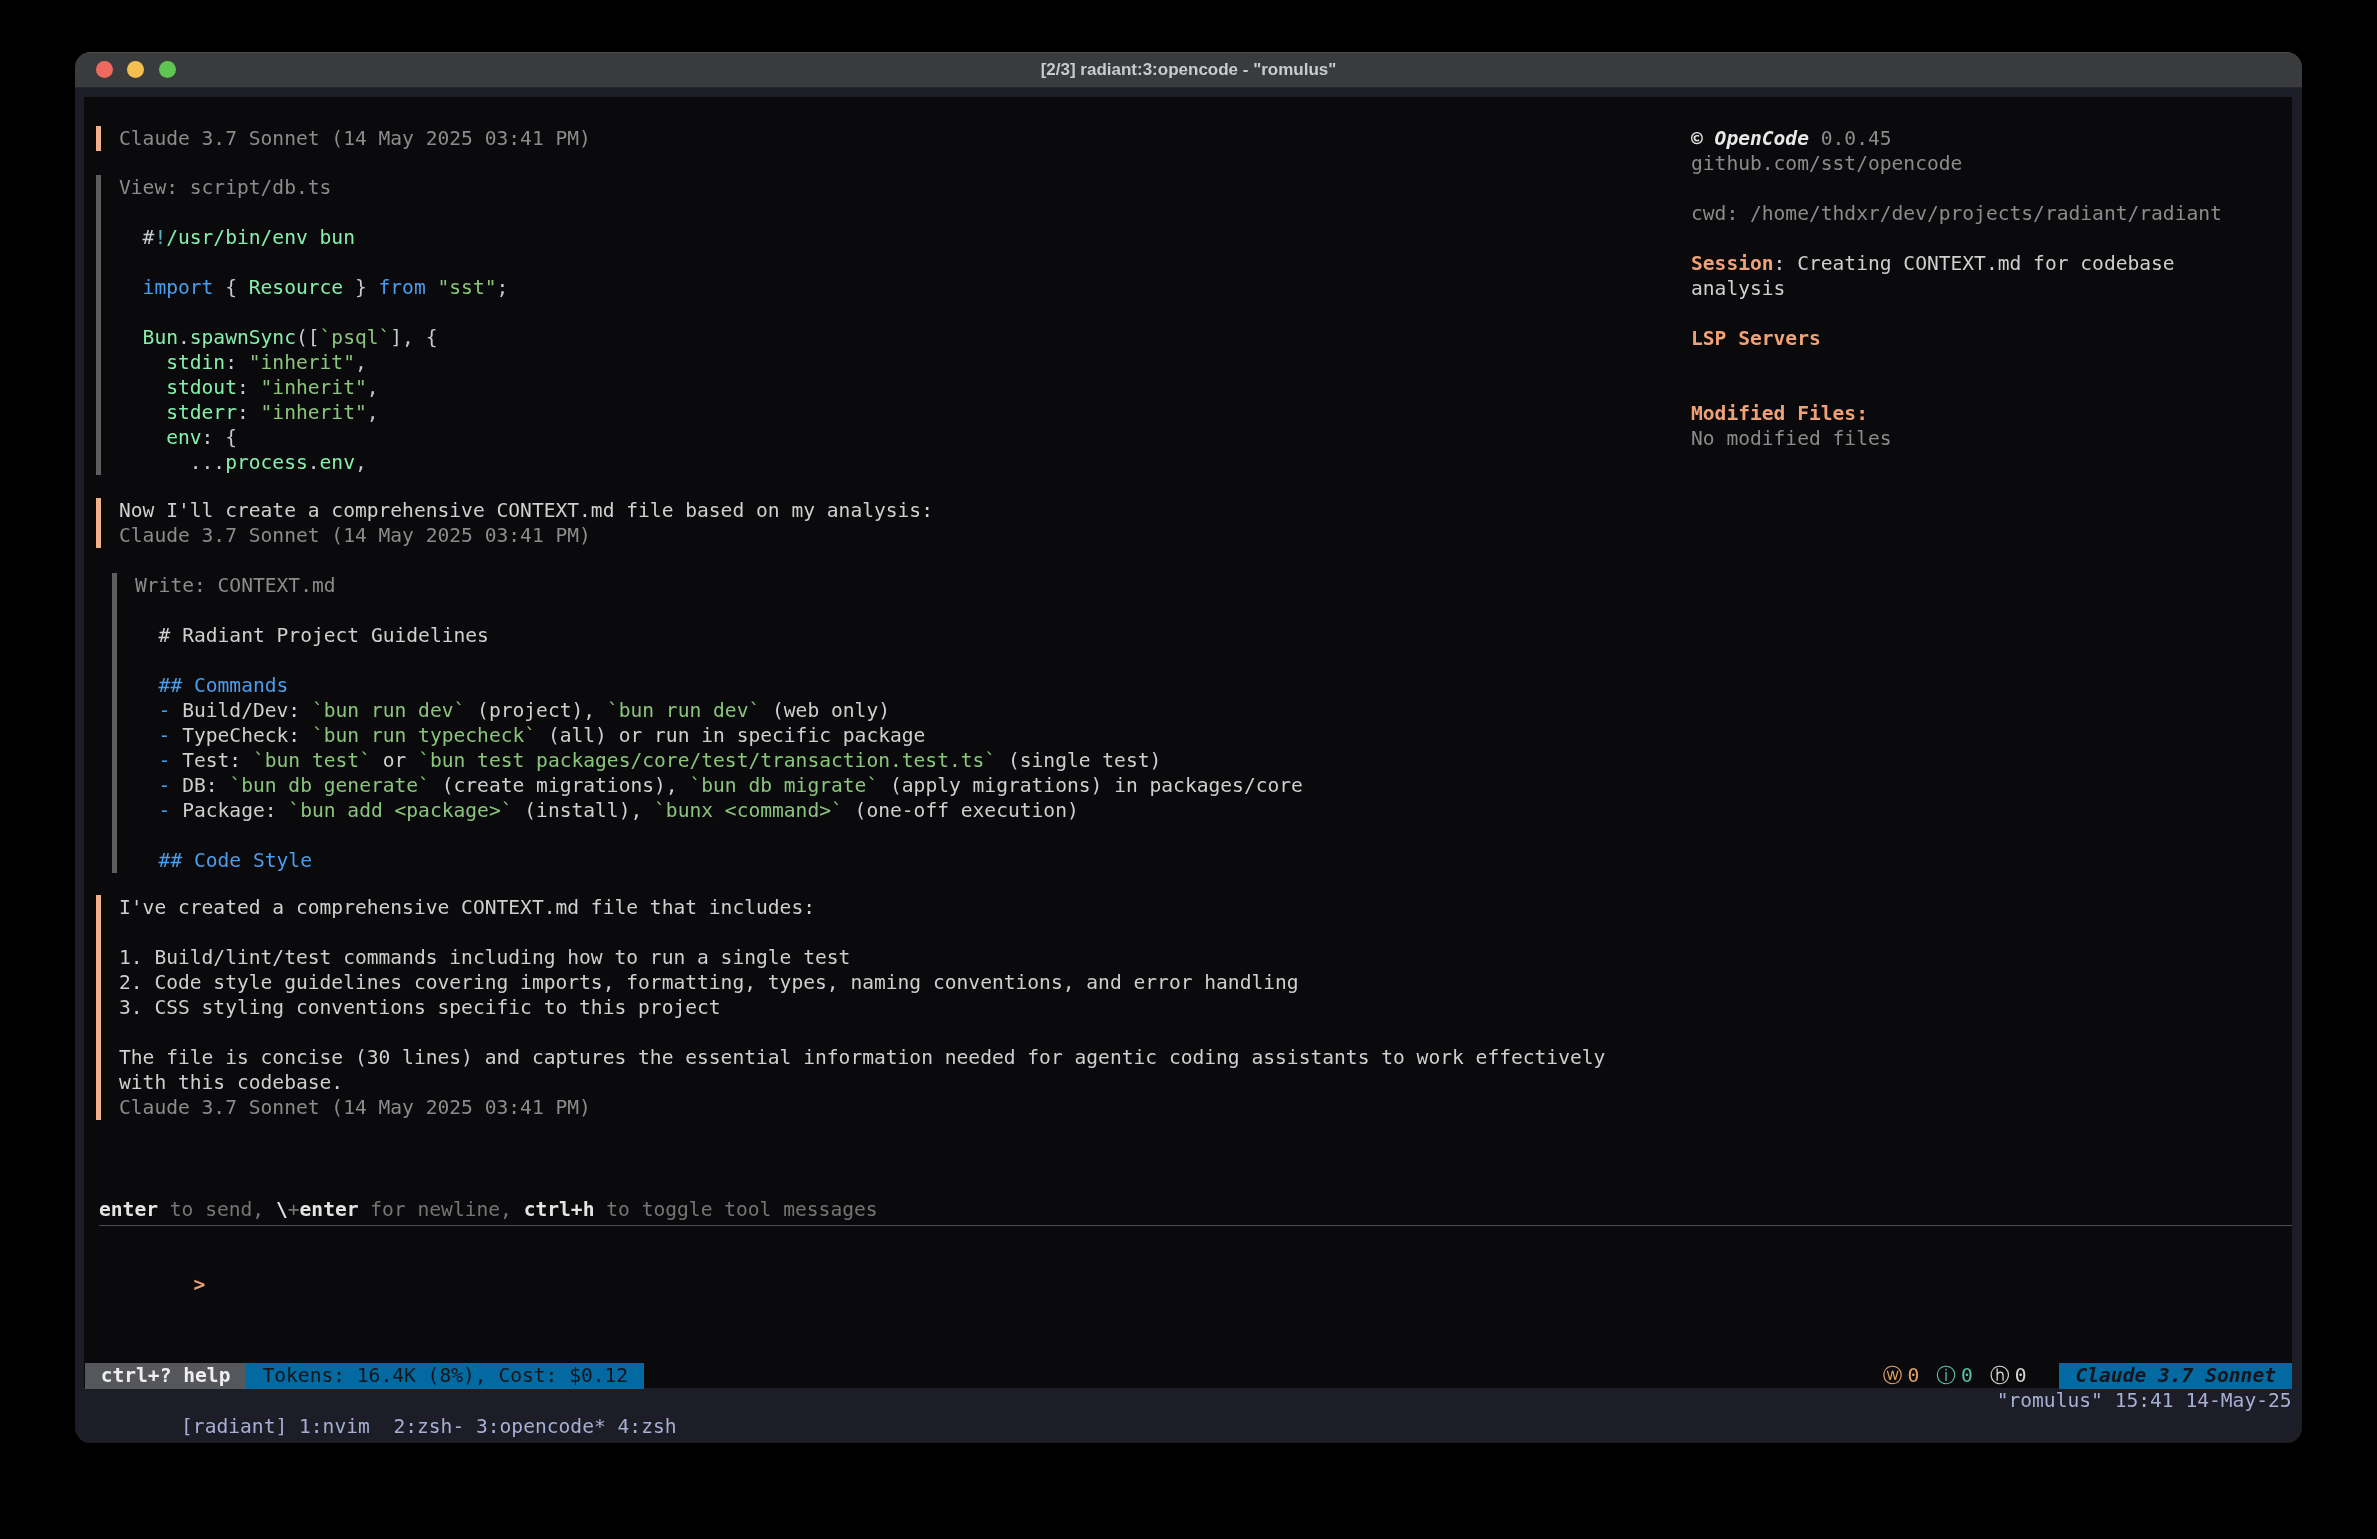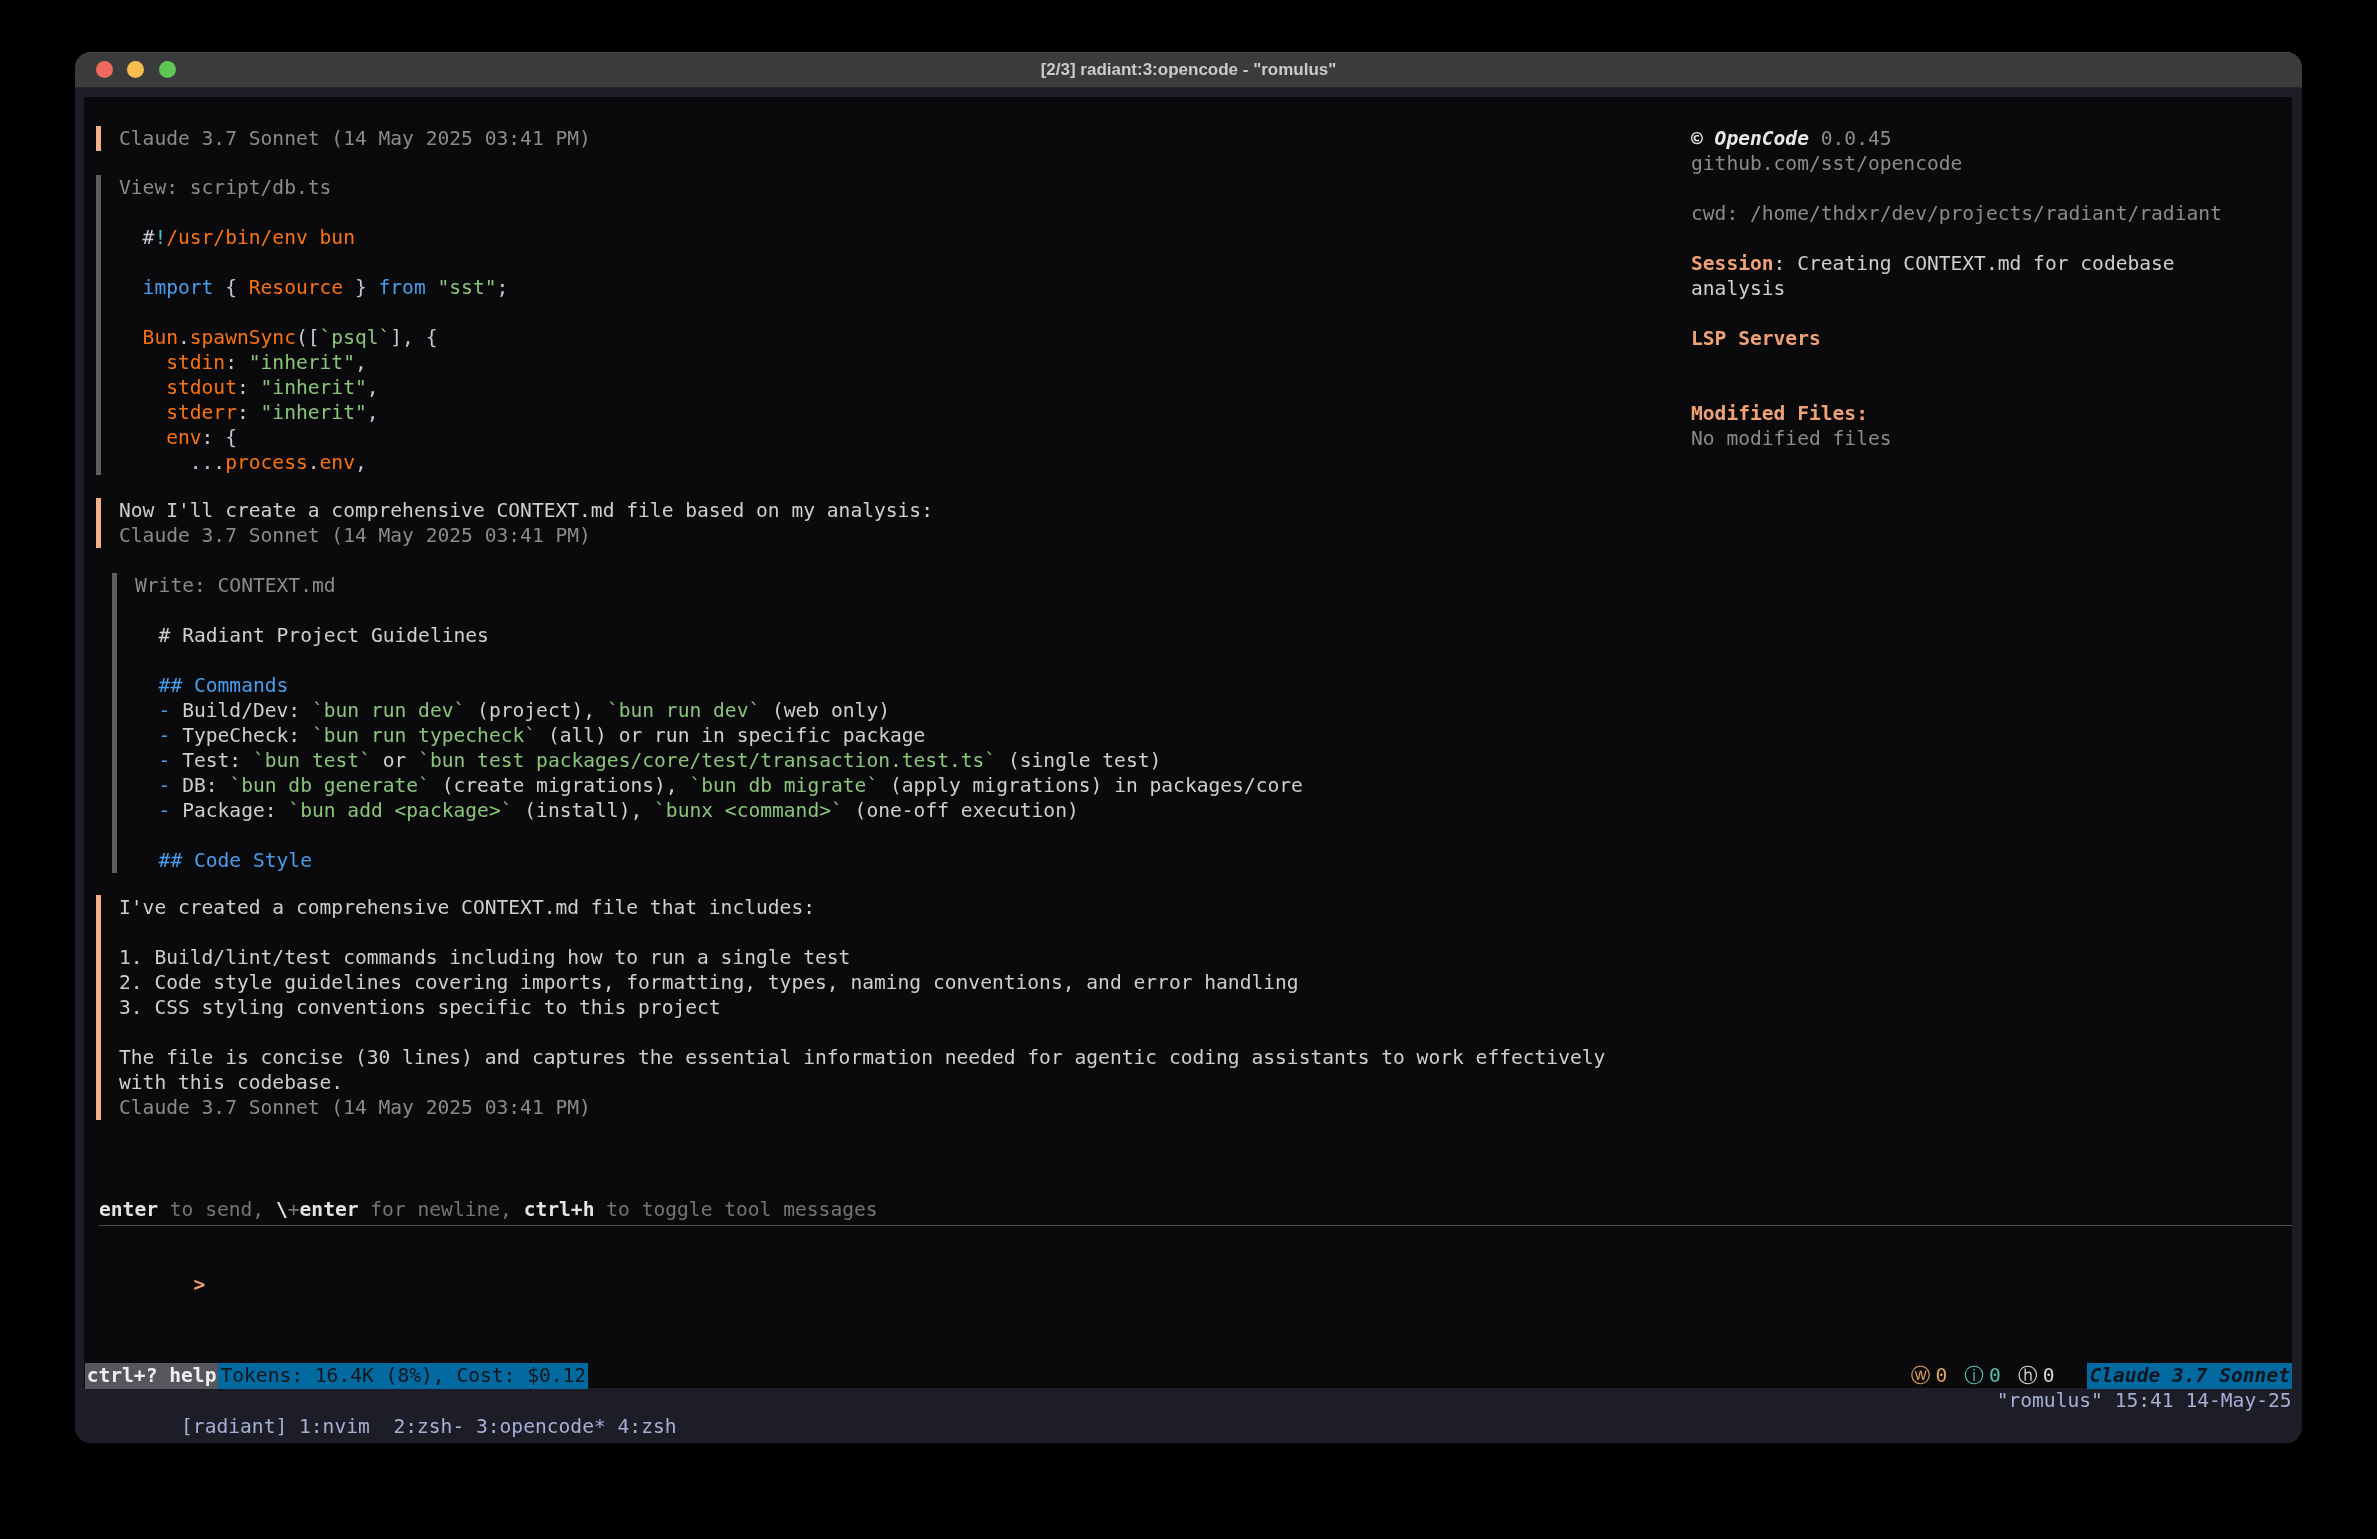--- a/index.html
+++ b/index.html
@@ -30,42 +30,42 @@
   .term{position:absolute;left:0;top:36px;right:0;bottom:0;background:#1c1d27;}
   .app{position:absolute;left:9px;top:8.5px;width:2208px;height:1291px;background:#0a0a0c;}
 
   .ln{height:25px;line-height:25px;font-size:19.6px;white-space:pre;}
   .block{position:absolute;left:12px;border-left:5.2px solid #5e5e5e;padding-left:18px;}
   .b-orange{border-left-color:#f2b08a;}
   .b-gray{border-left-color:#5e5e5e;}
 
   .c-text{color:#cfcfcf;}
   .c-meta{color:#8b8b8b;}
-  .c-red{color:#f97316;}
+  .c-red{color:#86efac;}
   .c-green{color:#8ac57c;}
   .c-blue{color:#4a9ded;}
   .c-cyan{color:#56b6c2;}
   .c-punc{color:#c6cad0;}
   .c-orange{color:#f0a276;}
   .c-bold{font-weight:700;}
   .c-bw{color:#e8e8e8;font-weight:700;font-style:italic;}
   .c-key{color:#e4e4e4;font-weight:700;}
   .c-dim{color:#757575;}
 
   .sidebar{position:absolute;left:1607px;top:29px;}
 
   .hint{position:absolute;left:15px;top:1100px;}
   .divider{position:absolute;left:15px;top:1128px;width:2193px;height:1.3px;background:#4d4d4d;}
   .prompt{position:absolute;left:15px;top:1150px;}
 
   .statusbar{
     position:absolute;left:0;top:1266px;right:0;height:26px;
     display:flex;align-items:stretch;font-size:19.6px;line-height:26px;
   }
-  .chip{padding:0 2px;white-space:pre;}
+  .chip{padding:0 16px;white-space:pre;}
   .chip-help{background:#56575c;color:#efefef;font-weight:700;margin-left:0.7px;}
   .chip-tokens{background:#0369a1;color:#16161a;}
   .sb-spacer{flex:1;}
   .diag{display:flex;align-items:center;margin-right:33px;}
   .diag .badge{display:flex;align-items:center;margin-left:17px;}
   .diag .badge:first-child{margin-left:0;}
   .diag .bicon{font-family:"DejaVu Sans",sans-serif;font-size:19.6px;margin-right:5.2px;}
   .diag .bcount{font-size:19.6px;}
   .chip-model{background:#0369a1;color:#14151d;font-weight:700;font-style:italic;}
 

